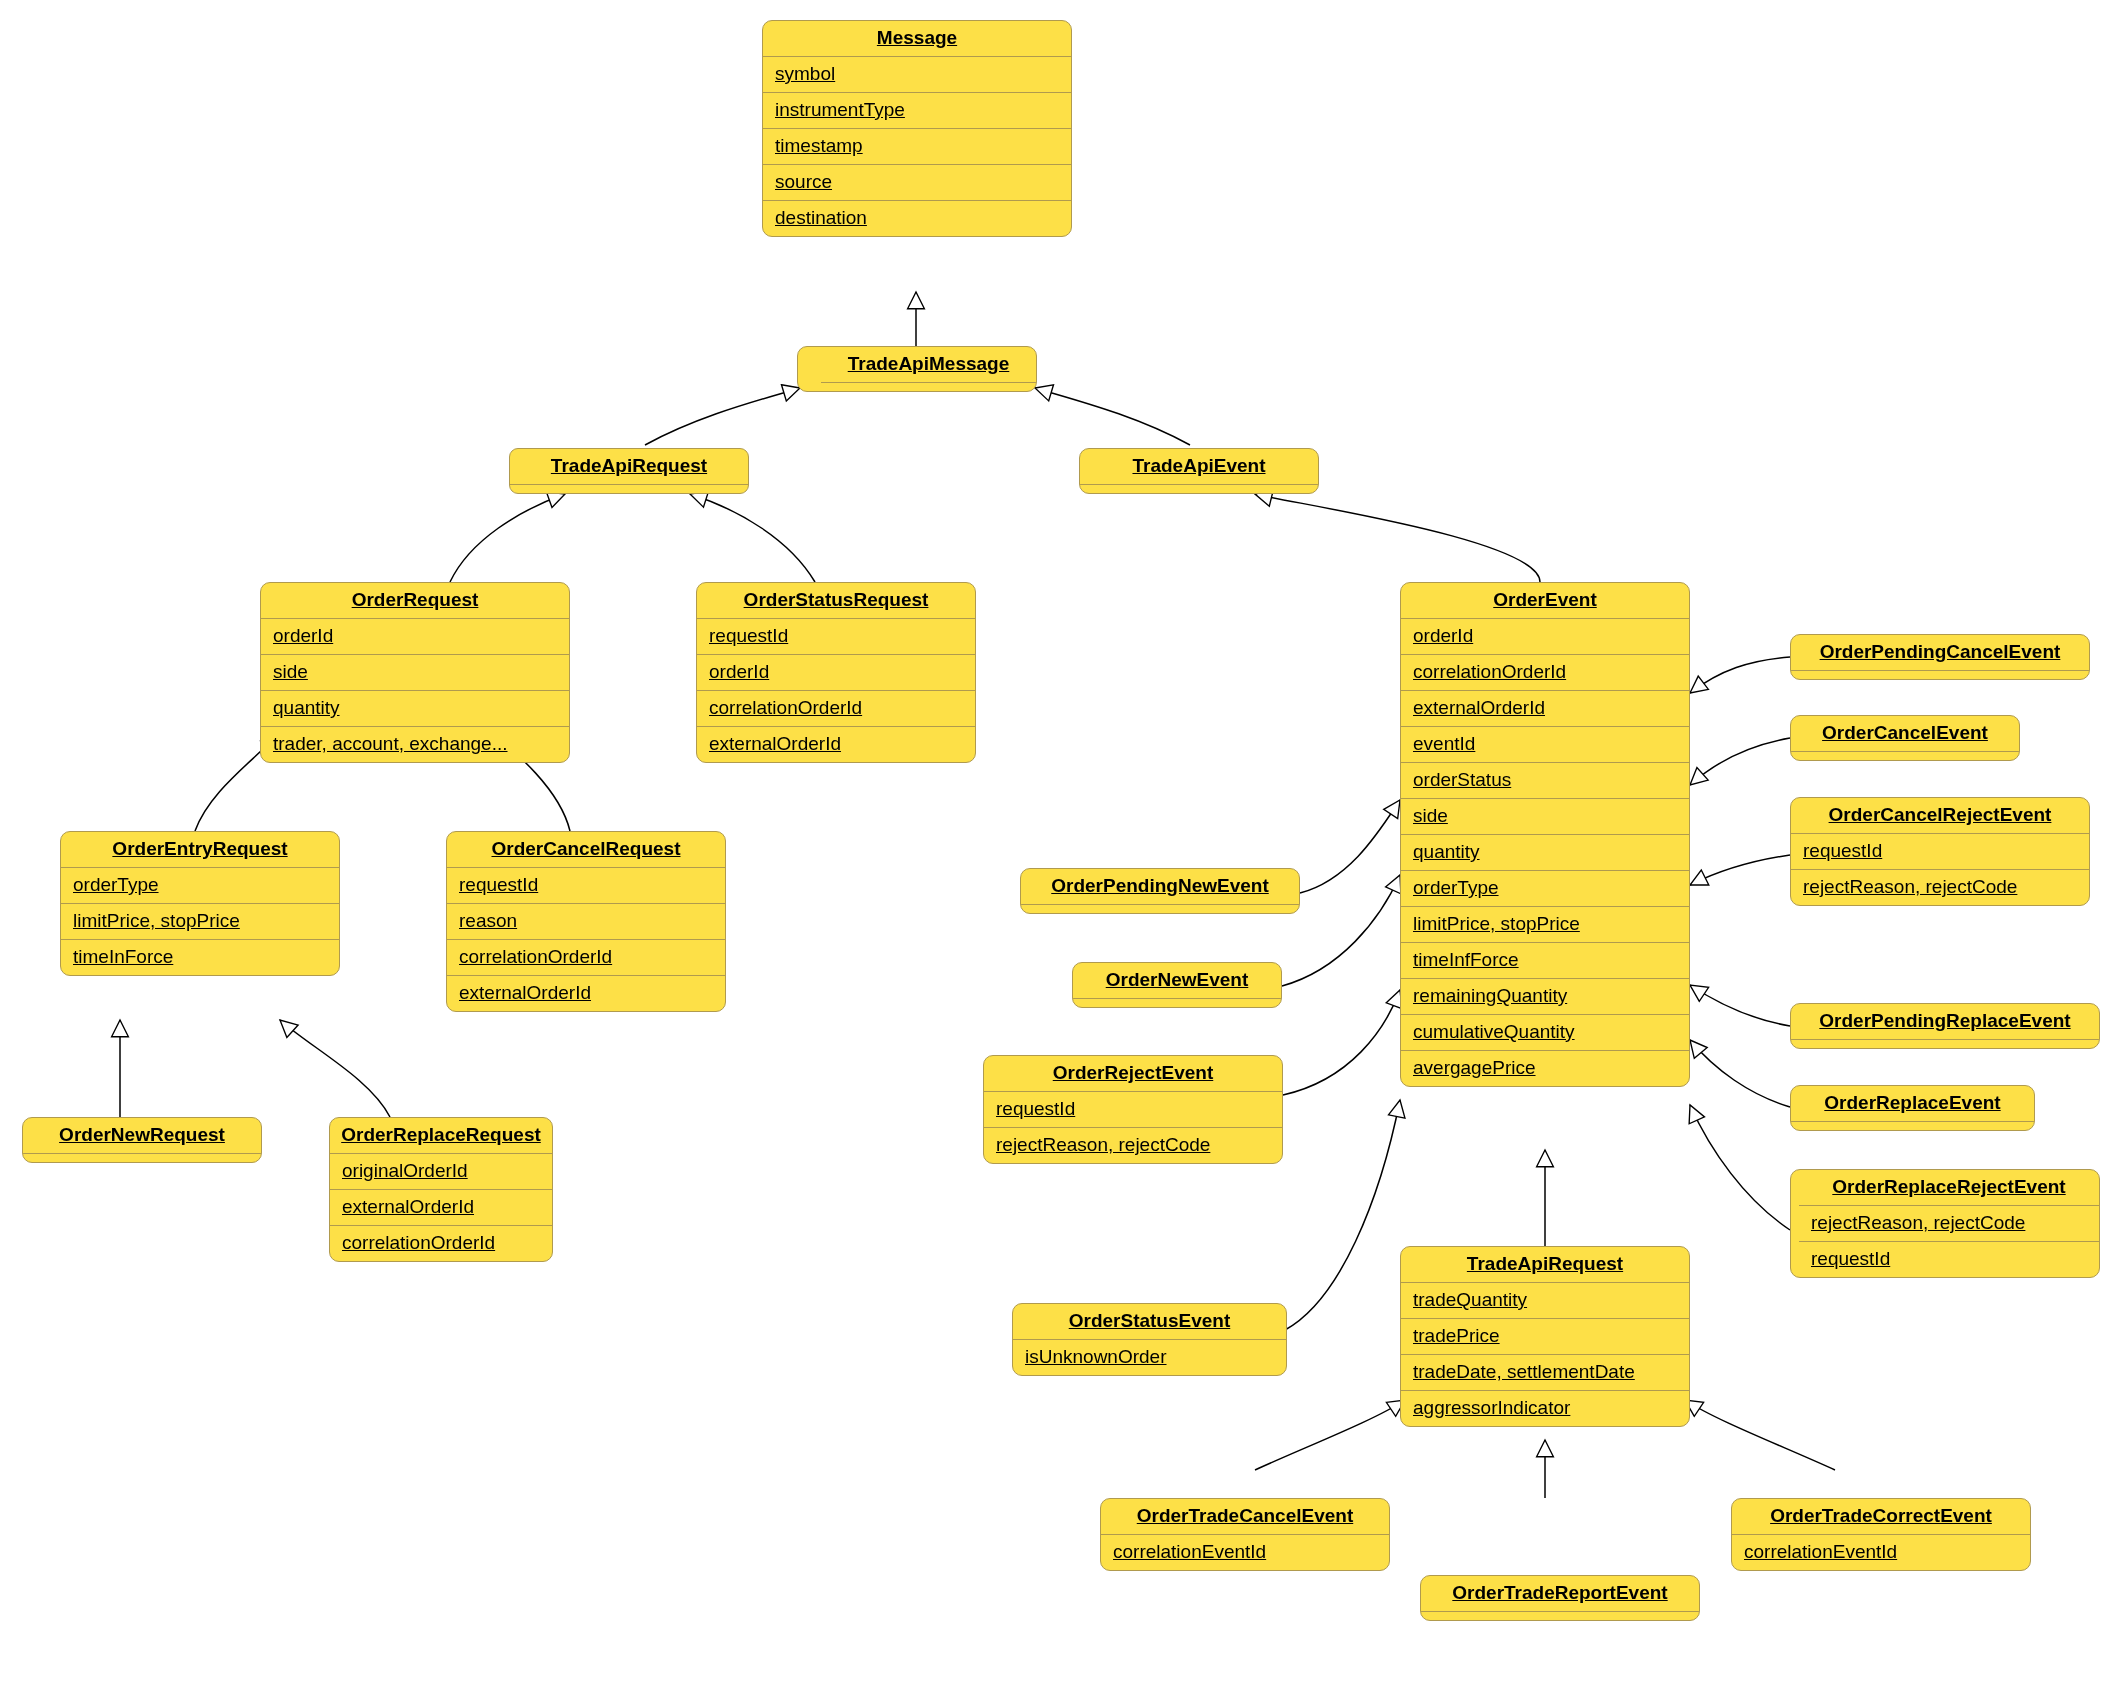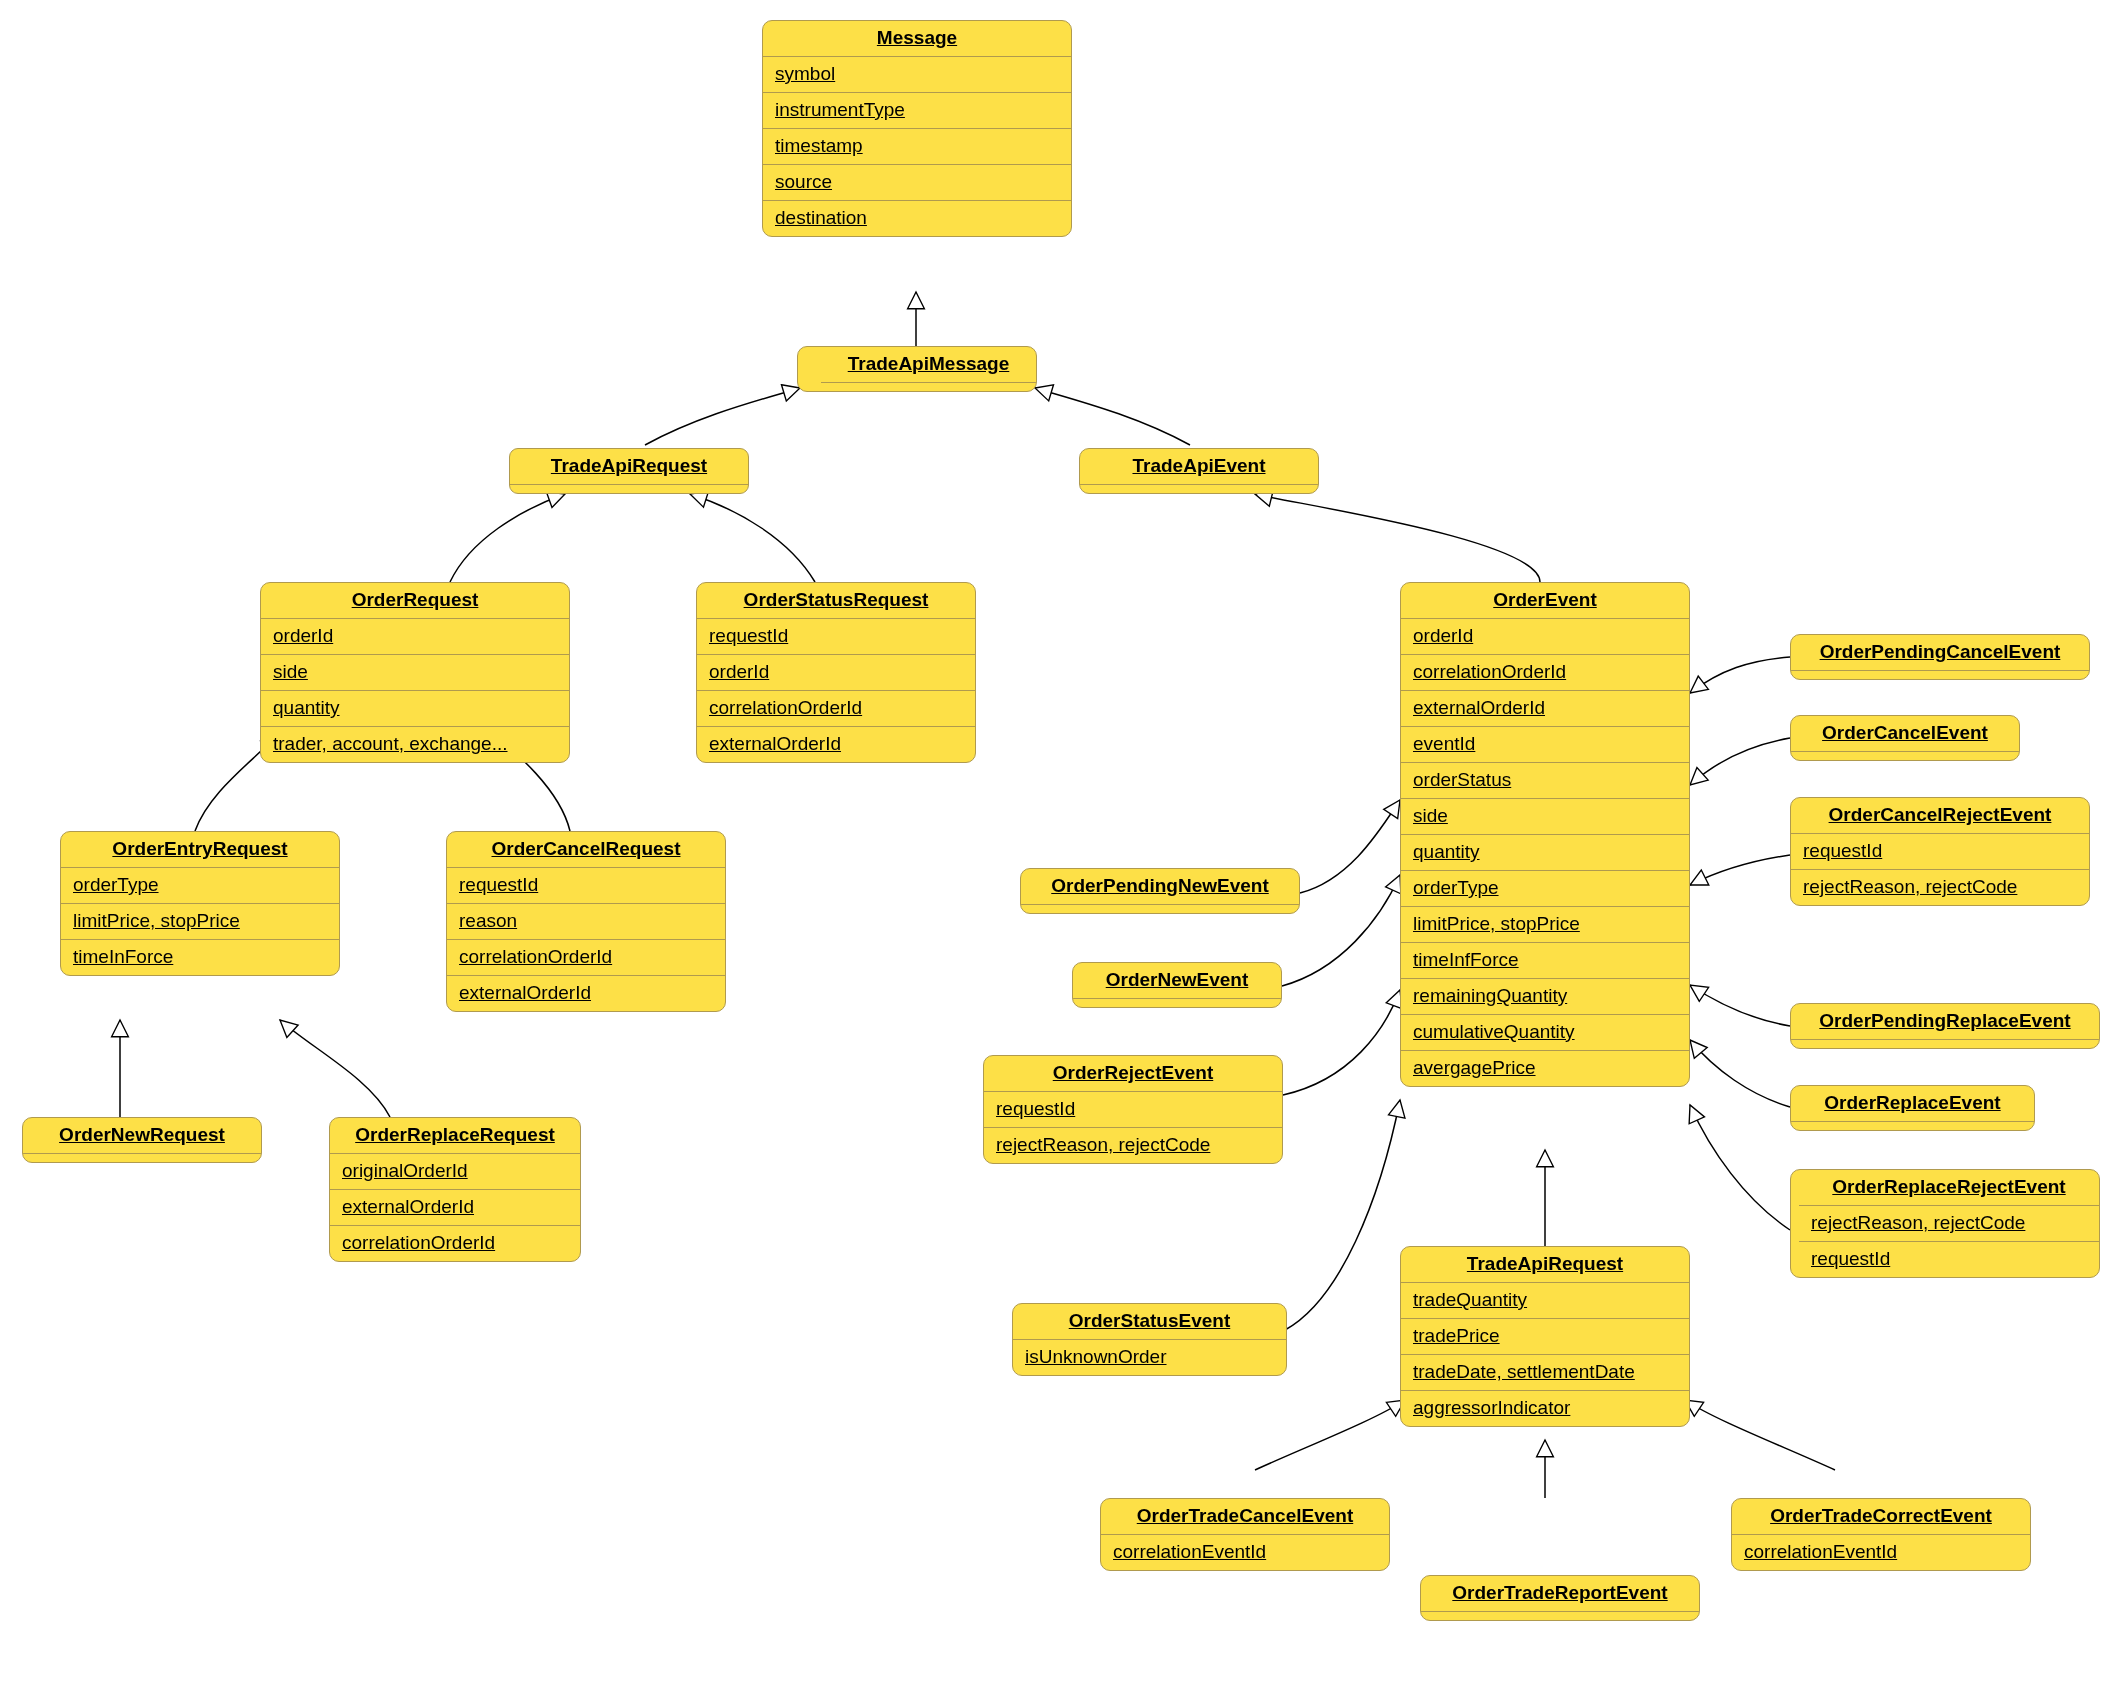--- a/index.html
+++ b/index.html
@@ -206,21 +206,21 @@
       <div class="attr">correlationOrderId</div>
       <div class="attr">externalOrderId</div>
     </div>
   </div>
 
   <div class="class-box" style="left:22px; top:1117px; width:240px;">
     <div class="class-title">OrderNewRequest</div>
     <div class="empty-section"></div>
   </div>
 
-  <div class="class-box" style="left:329px; top:1117px; width:252px;">
+  <div class="class-box" style="left:329px; top:1117px; width:224px;">
     <div class="class-title">OrderReplaceRequest</div>
     <div class="attr-section">
       <div class="attr">originalOrderId</div>
       <div class="attr">externalOrderId</div>
       <div class="attr">correlationOrderId</div>
     </div>
   </div>
 
   <div class="class-box" style="left:1020px; top:868px; width:280px;">
     <div class="class-title">OrderPendingNewEvent</div>

